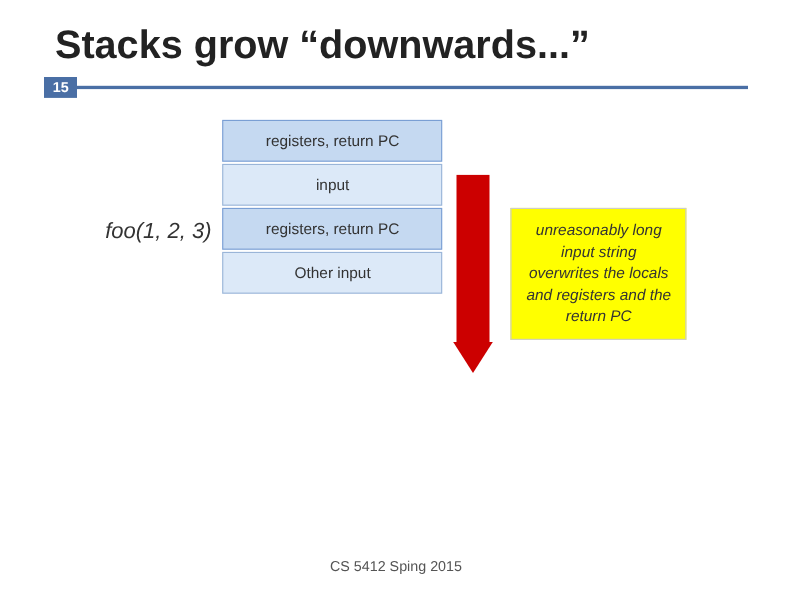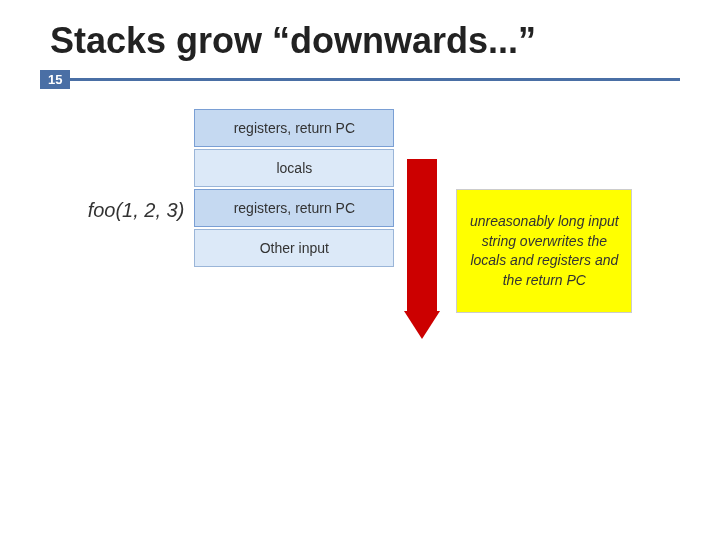--- a/index.html
+++ b/index.html
@@ -138,22 +138,22 @@
       border-left: 18px solid transparent;
       border-right: 18px solid transparent;
       border-top: 28px solid #cc0000;
     }
 
     .annotation-box {
       margin-left: 16px;
       margin-top: 80px;
       background: #ffff00;
       border: 1.5px solid #ccc;
-      padding: 22px 12px;
-      width: 176px;
+      padding: 10px 12px;
+      width: 160px;
       font-size: 14px;
       font-style: italic;
       color: #333;
       text-align: center;
       line-height: 1.4;
     }
 
     .footer {
       position: absolute;
       bottom: 18px;
@@ -182,21 +182,21 @@
 
       <div class="foo-label-col">
         <span class="foo-label">foo(1, 2, 3)</span>
       </div>
 
       <div class="stack-boxes">
         <div class="stack-box blue">
           <span>registers, return PC</span>
         </div>
         <div class="stack-box light-blue">
-          <span>locals</span>
+          <span>input</span>
         </div>
         <div class="stack-box blue">
           <span>registers, return PC</span>
         </div>
         <div class="stack-box light-blue">
           <span>Other input</span>
         </div>
       </div>
 
       <div class="arrow-col">
@@ -205,14 +205,15 @@
           <div class="red-arrow-head"></div>
         </div>
       </div>
 
     </div>
 
     <div class="annotation-box">unreasonably long input string overwrites the locals and registers and the return PC</div>
 
   </div>
 
+  <div class="footer">CS 5412 Sping 2015</div>
 
 </div>
 
 </body></html>

